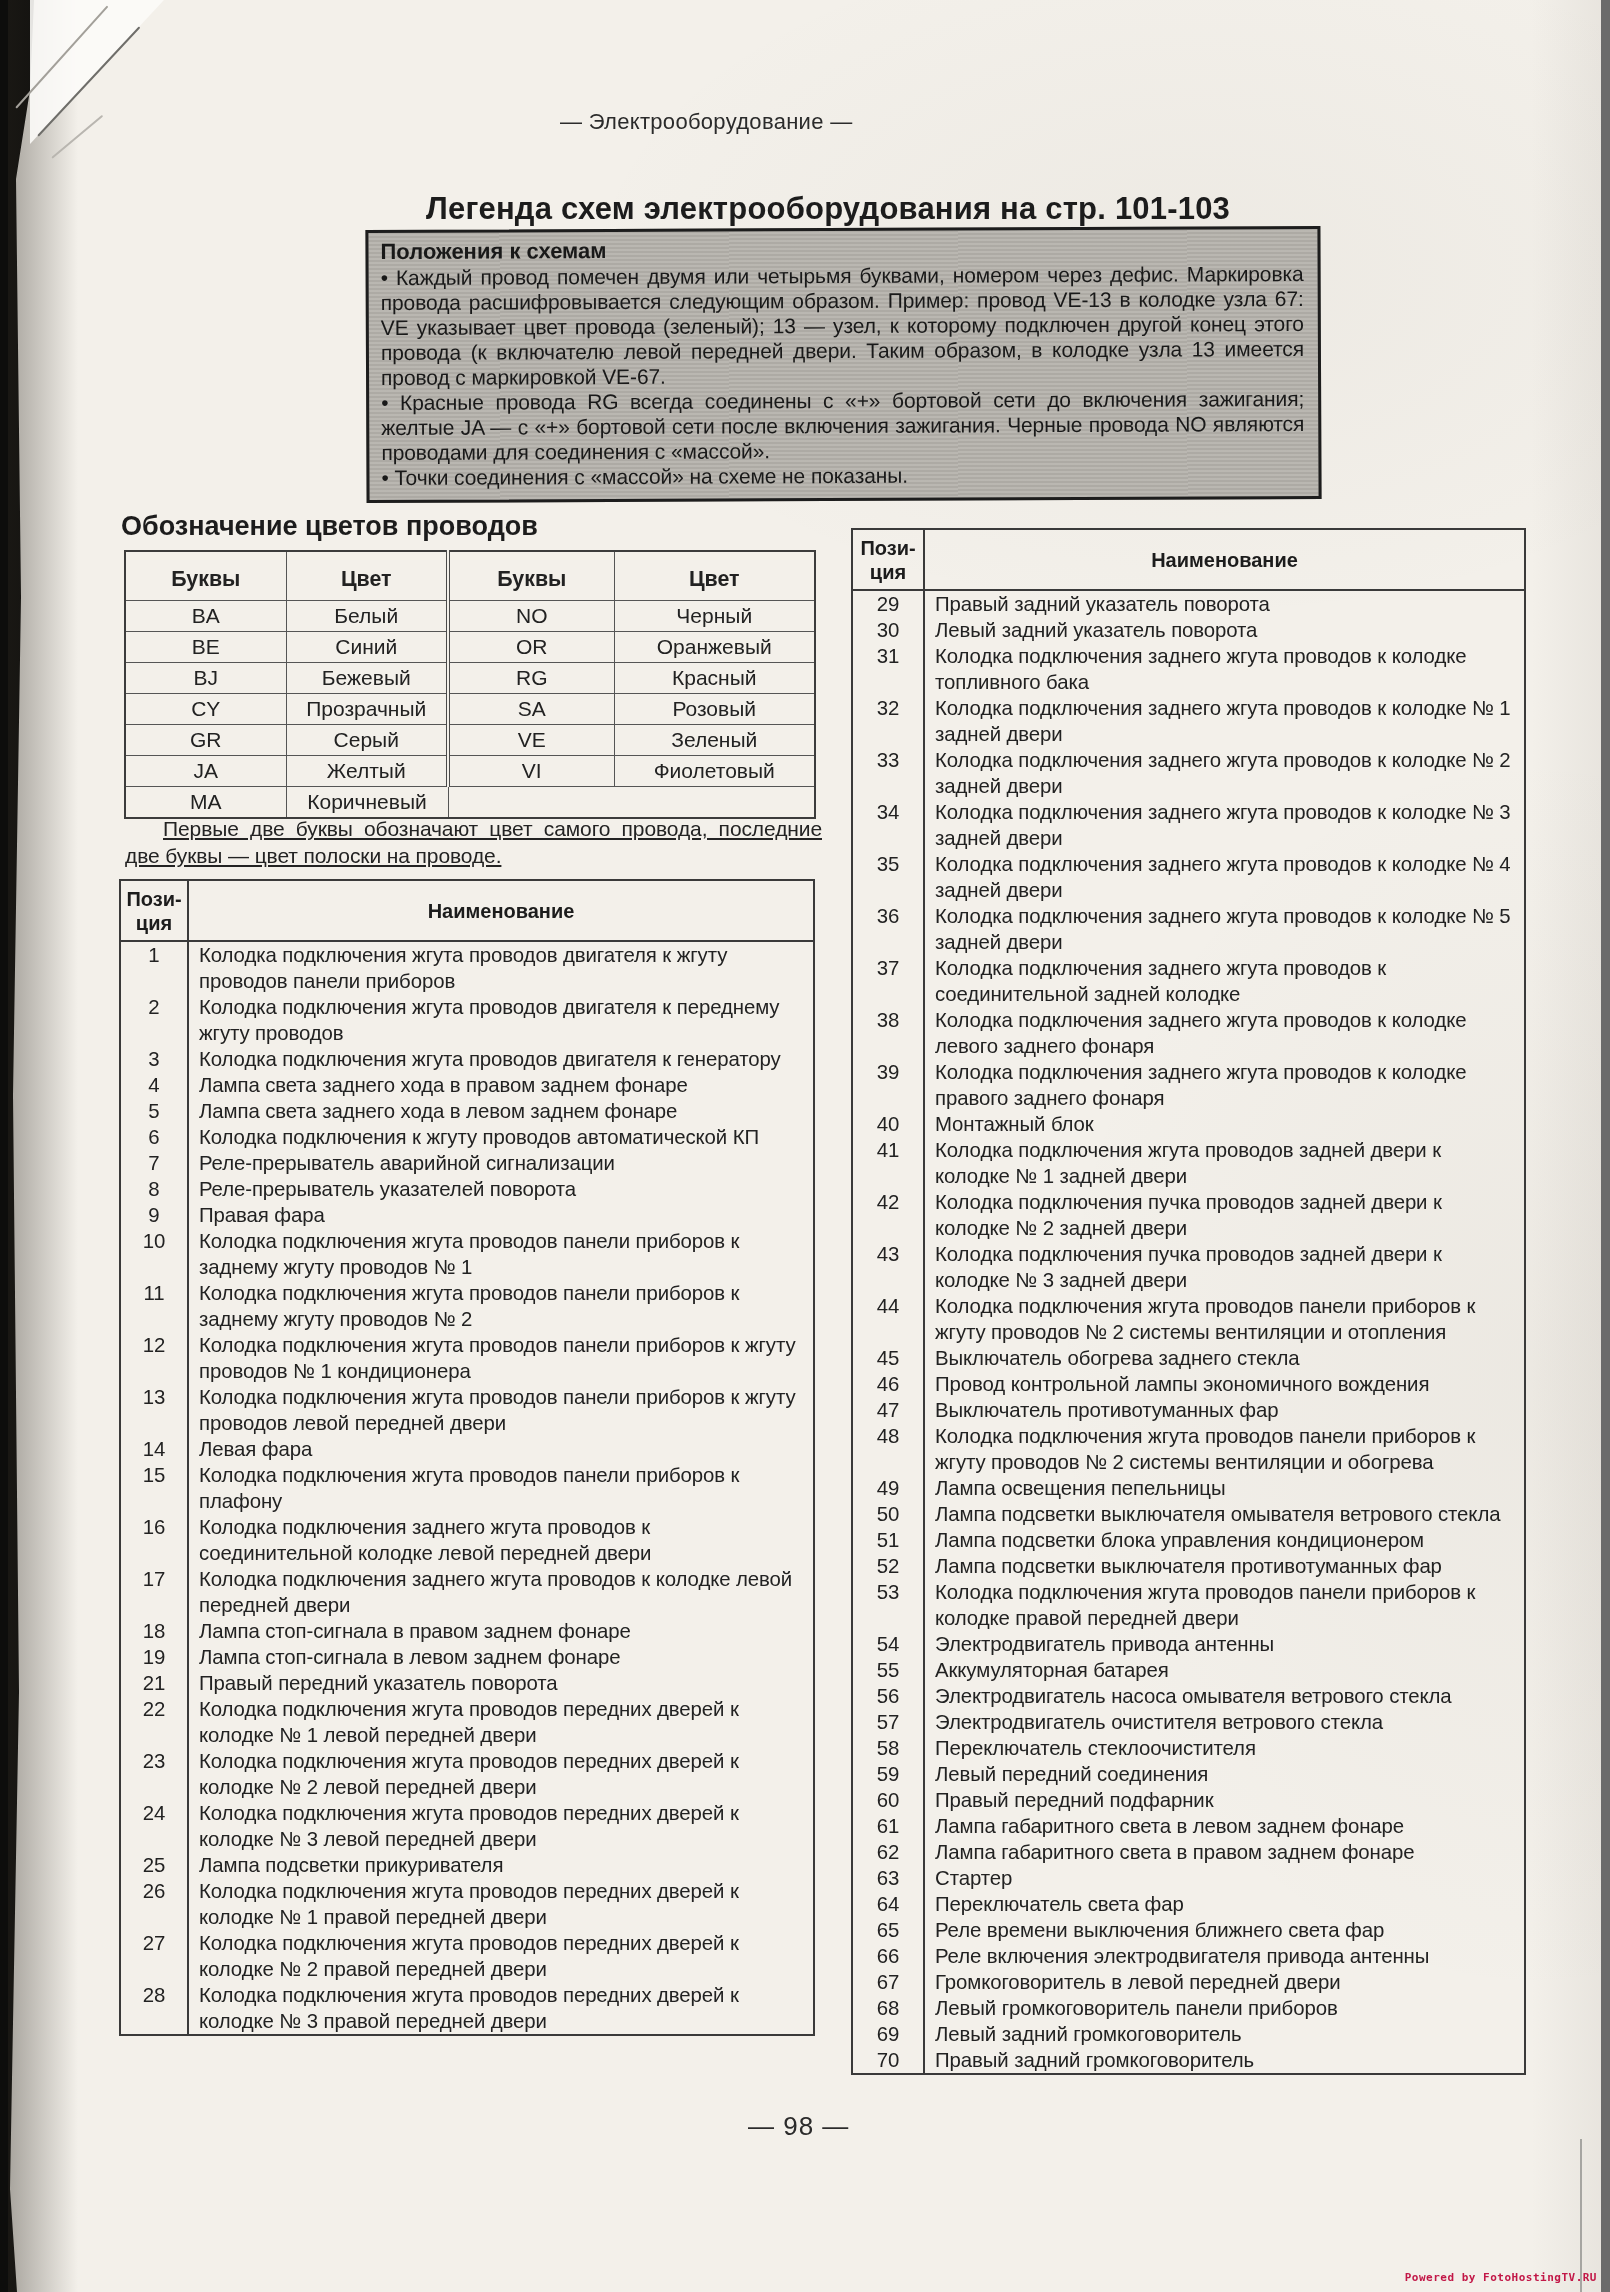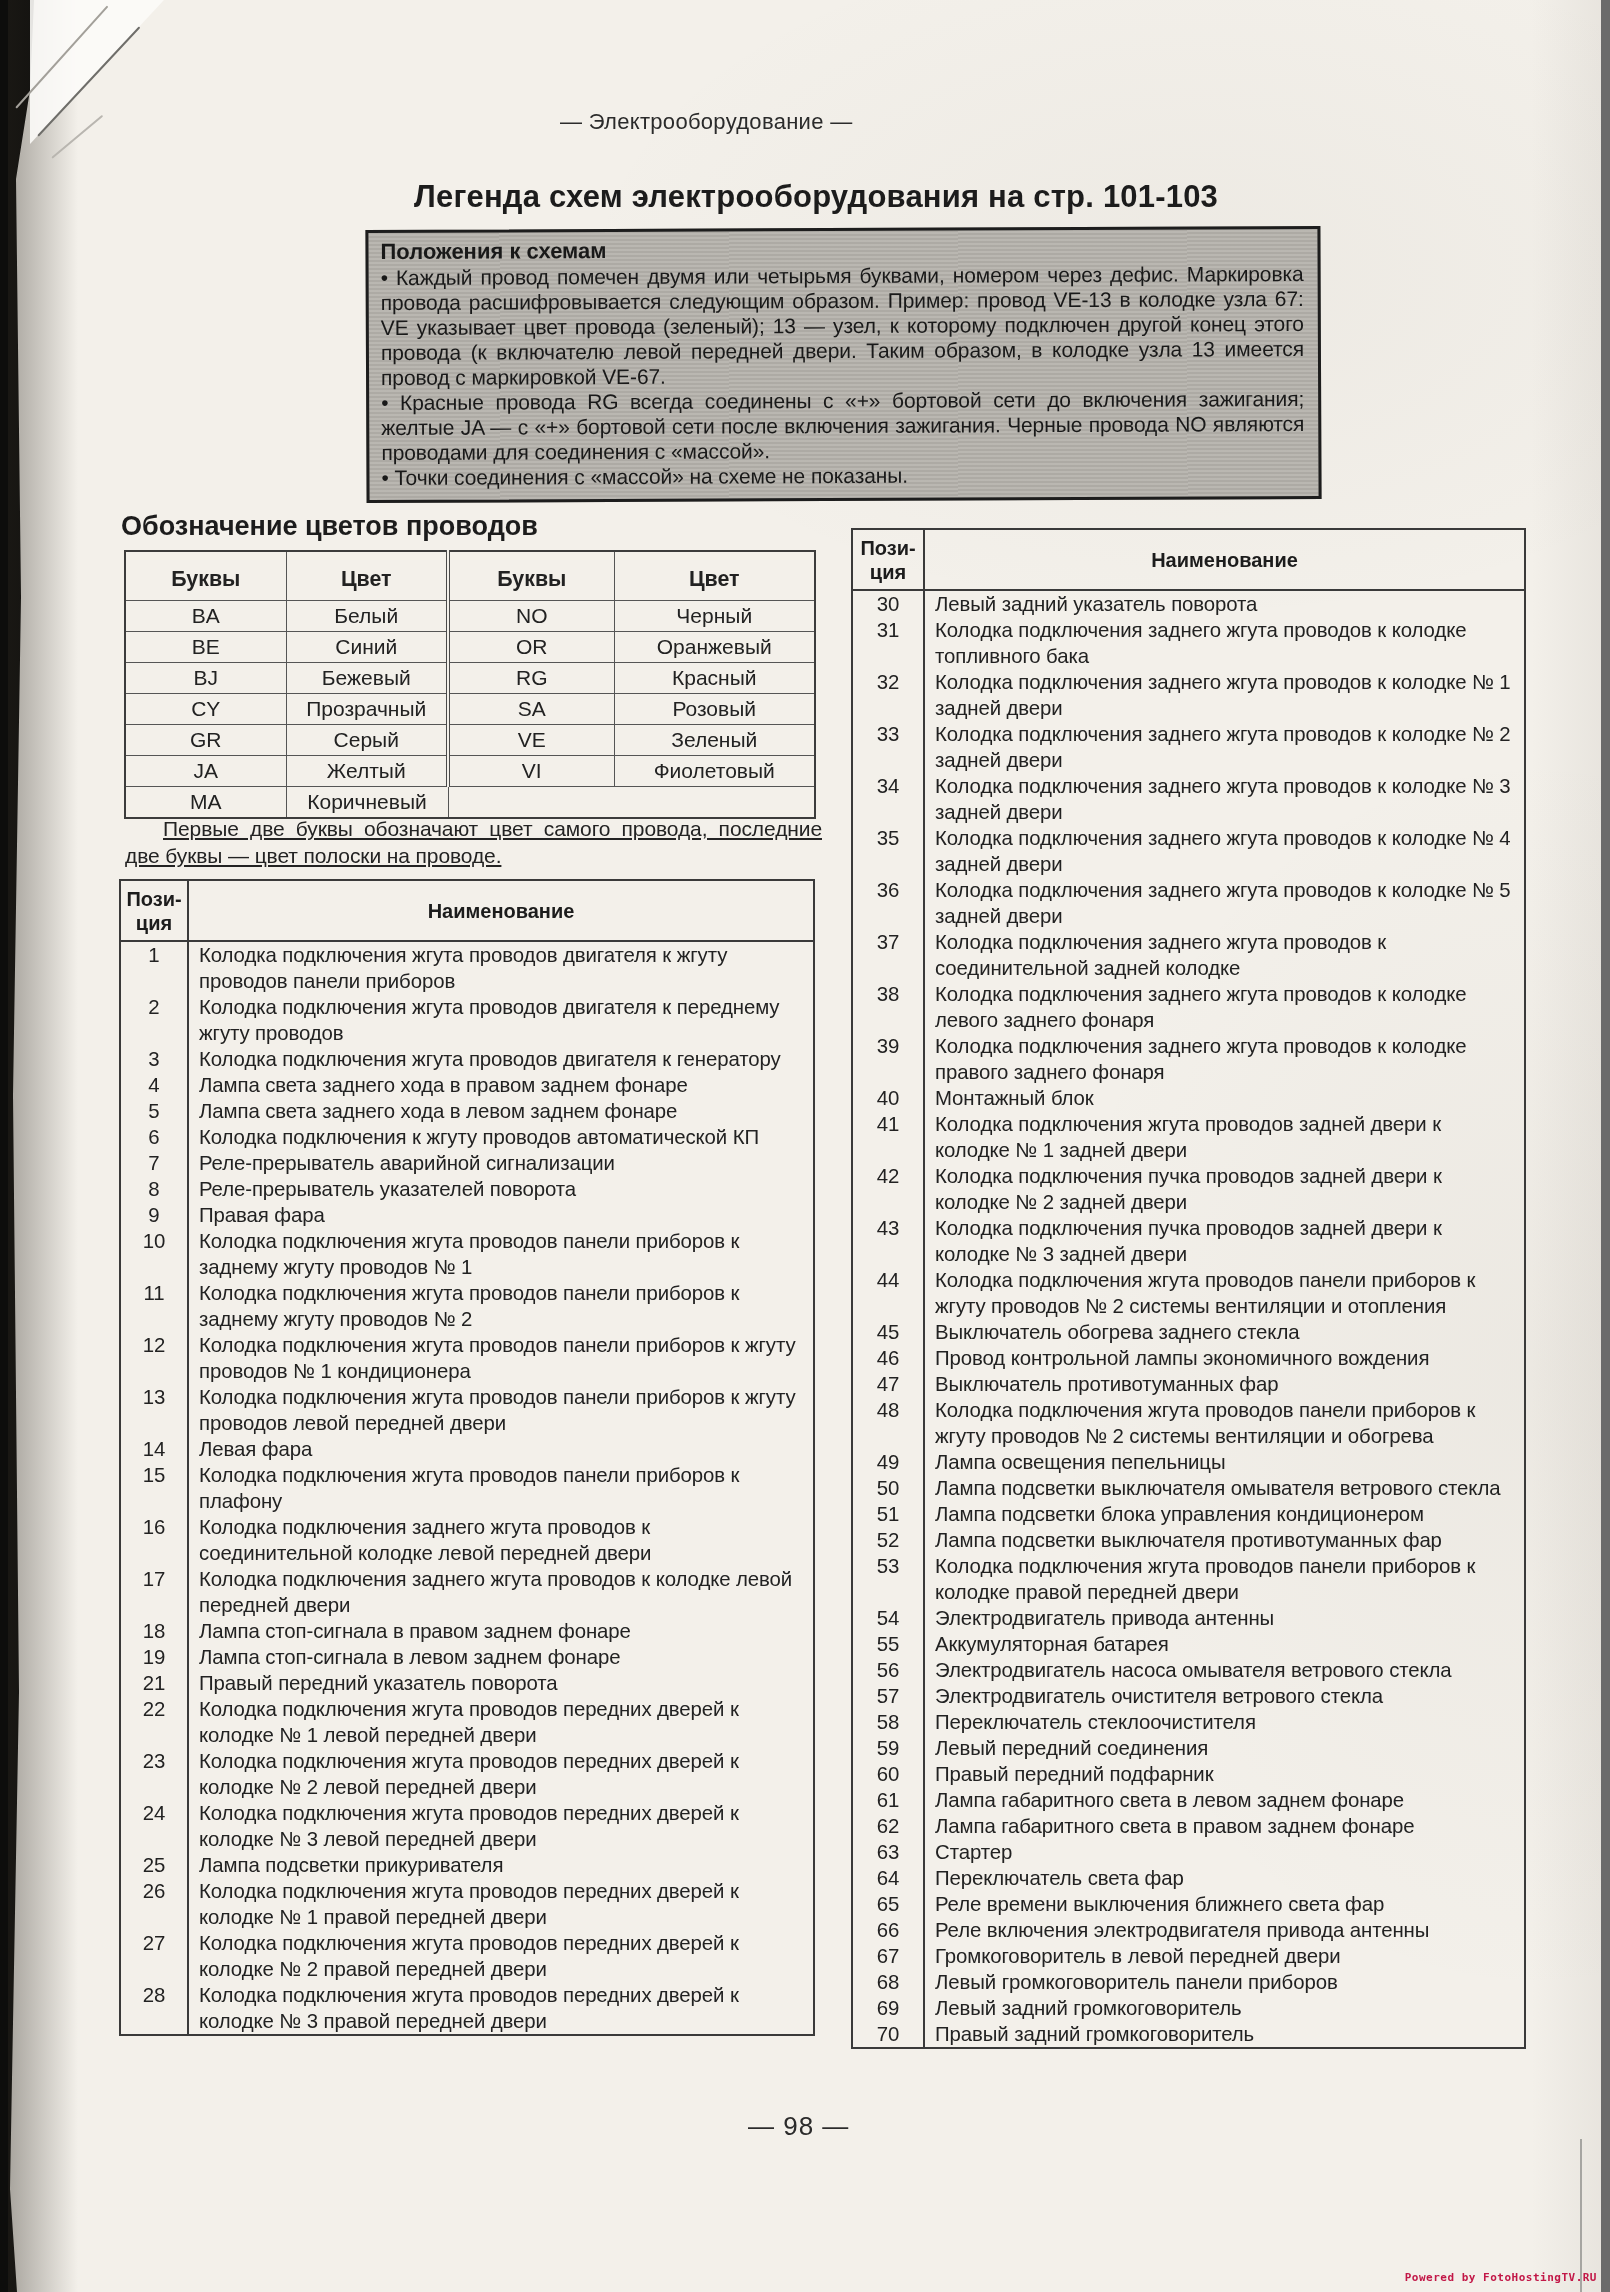--- a/index.html
+++ b/index.html
@@ -25,21 +25,21 @@
   .curl-tri{position:absolute;left:30px;top:0;width:0;height:0;
     border-top:144px solid rgba(252,251,248,0.9);border-right:134px solid transparent;}
   .curl-line{position:absolute;height:2px;transform-origin:left center;border-radius:2px;}
   .curl-a{left:38px;top:135px;width:149px;background:#6f6e6a;transform:rotate(-47deg);}
   .curl-b{left:16px;top:107px;width:137px;background:#a3a09a;transform:rotate(-48deg);}
   .curl-c{left:52px;top:157px;width:66px;background:#b9b6b0;transform:rotate(-40deg);}
   .edge-line-br{position:absolute;left:1580px;top:2139px;width:2px;height:153px;background:rgba(110,110,110,0.55);}
 
   
   .running-header{position:absolute;left:560px;top:109px;font-size:22px;letter-spacing:0.3px;color:#2b2b2b;}
-  .page-title{position:absolute;left:410px;top:175px;margin:4px;font-size:31px;font-weight:bold;letter-spacing:0.2px;color:#1c1c1c;}
+  .page-title{position:absolute;left:410px;top:175px;margin:16px;font-size:31px;font-weight:bold;letter-spacing:0.2px;color:#1c1c1c;}
 
   
   .notes-box{
     position:absolute;left:366px;top:228px;width:923px;
     border:3px solid #1d1d1d;
     background:
       repeating-linear-gradient(0deg, rgba(255,255,255,0.05) 0 2px, rgba(0,0,0,0.05) 2px 4px),
       #b6b3ad;
     padding:6px 14px 10px 12px;
     transform:rotate(-0.25deg);
@@ -289,20 +289,24 @@
 
   <table class="legend" id="legend-right">
     <thead>
       <tr>
         <th class="pos"><span>Пози-</span><br><span>ция</span></th>
         <th>Наименование</th>
       </tr>
     </thead>
     <tbody>
         <tr>
+          <td class="pos">29</td>
+          <td class="nm">Правый задний указатель поворота</td>
+        </tr>
+        <tr>
           <td class="pos">30</td>
           <td class="nm">Левый задний указатель поворота</td>
         </tr>
         <tr>
           <td class="pos">31</td>
           <td class="nm">Колодка подключения заднего жгута проводов к колодке топливного бака</td>
         </tr>
         <tr>
           <td class="pos">32</td>
           <td class="nm">Колодка подключения заднего жгута проводов к колодке № 1 задней двери</td>

